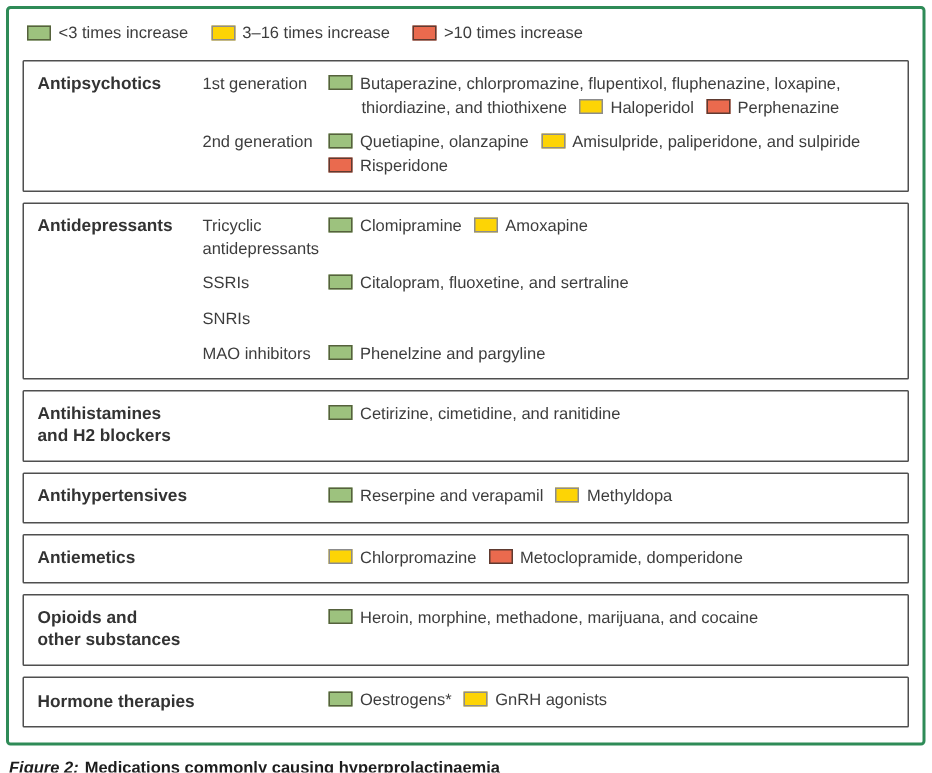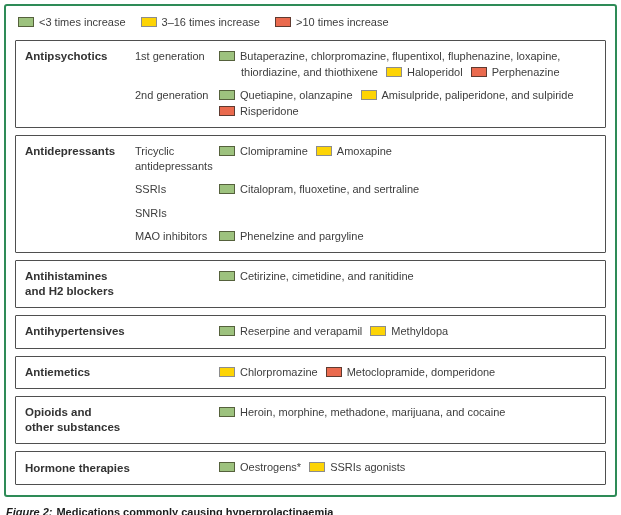--- a/index.html
+++ b/index.html
@@ -176,21 +176,21 @@
             </div>
           </div>
         </div>
       </div>
       <div class="box" style="border-color: rgb(79, 79, 79);">
         <div class="category">Hormone therapies</div>
         <div class="rows">
           <div class="row">
             <div class="subcat"></div>
             <div class="drugs">
-              <div class="seg-line"><span class="seg"><span class="swatch" style="background-color: rgb(157, 194, 126); border-color: rgb(85, 97, 60);"></span><span class="seg-text">Oestrogens*</span></span><span class="seg"><span class="swatch" style="background-color: rgb(253, 212, 5); border-color: rgb(140, 140, 140);"></span><span class="seg-text">SSRIs agonists</span></span></div>
+              <div class="seg-line"><span class="seg"><span class="swatch" style="background-color: rgb(157, 194, 126); border-color: rgb(85, 97, 60);"></span><span class="seg-text">Oestrogens*</span></span><span class="seg"><span class="swatch" style="background-color: rgb(253, 212, 5); border-color: rgb(140, 140, 140);"></span><span class="seg-text">GnRH agonists</span></span></div>
             </div>
           </div>
         </div>
       </div>
     </div>
 </div>
 
 <div class="caption">
   <span class="cap-prefix">Figure 2:</span><span class="cap-text">Medications commonly causing hyperprolactinaemia</span>
 </div>

